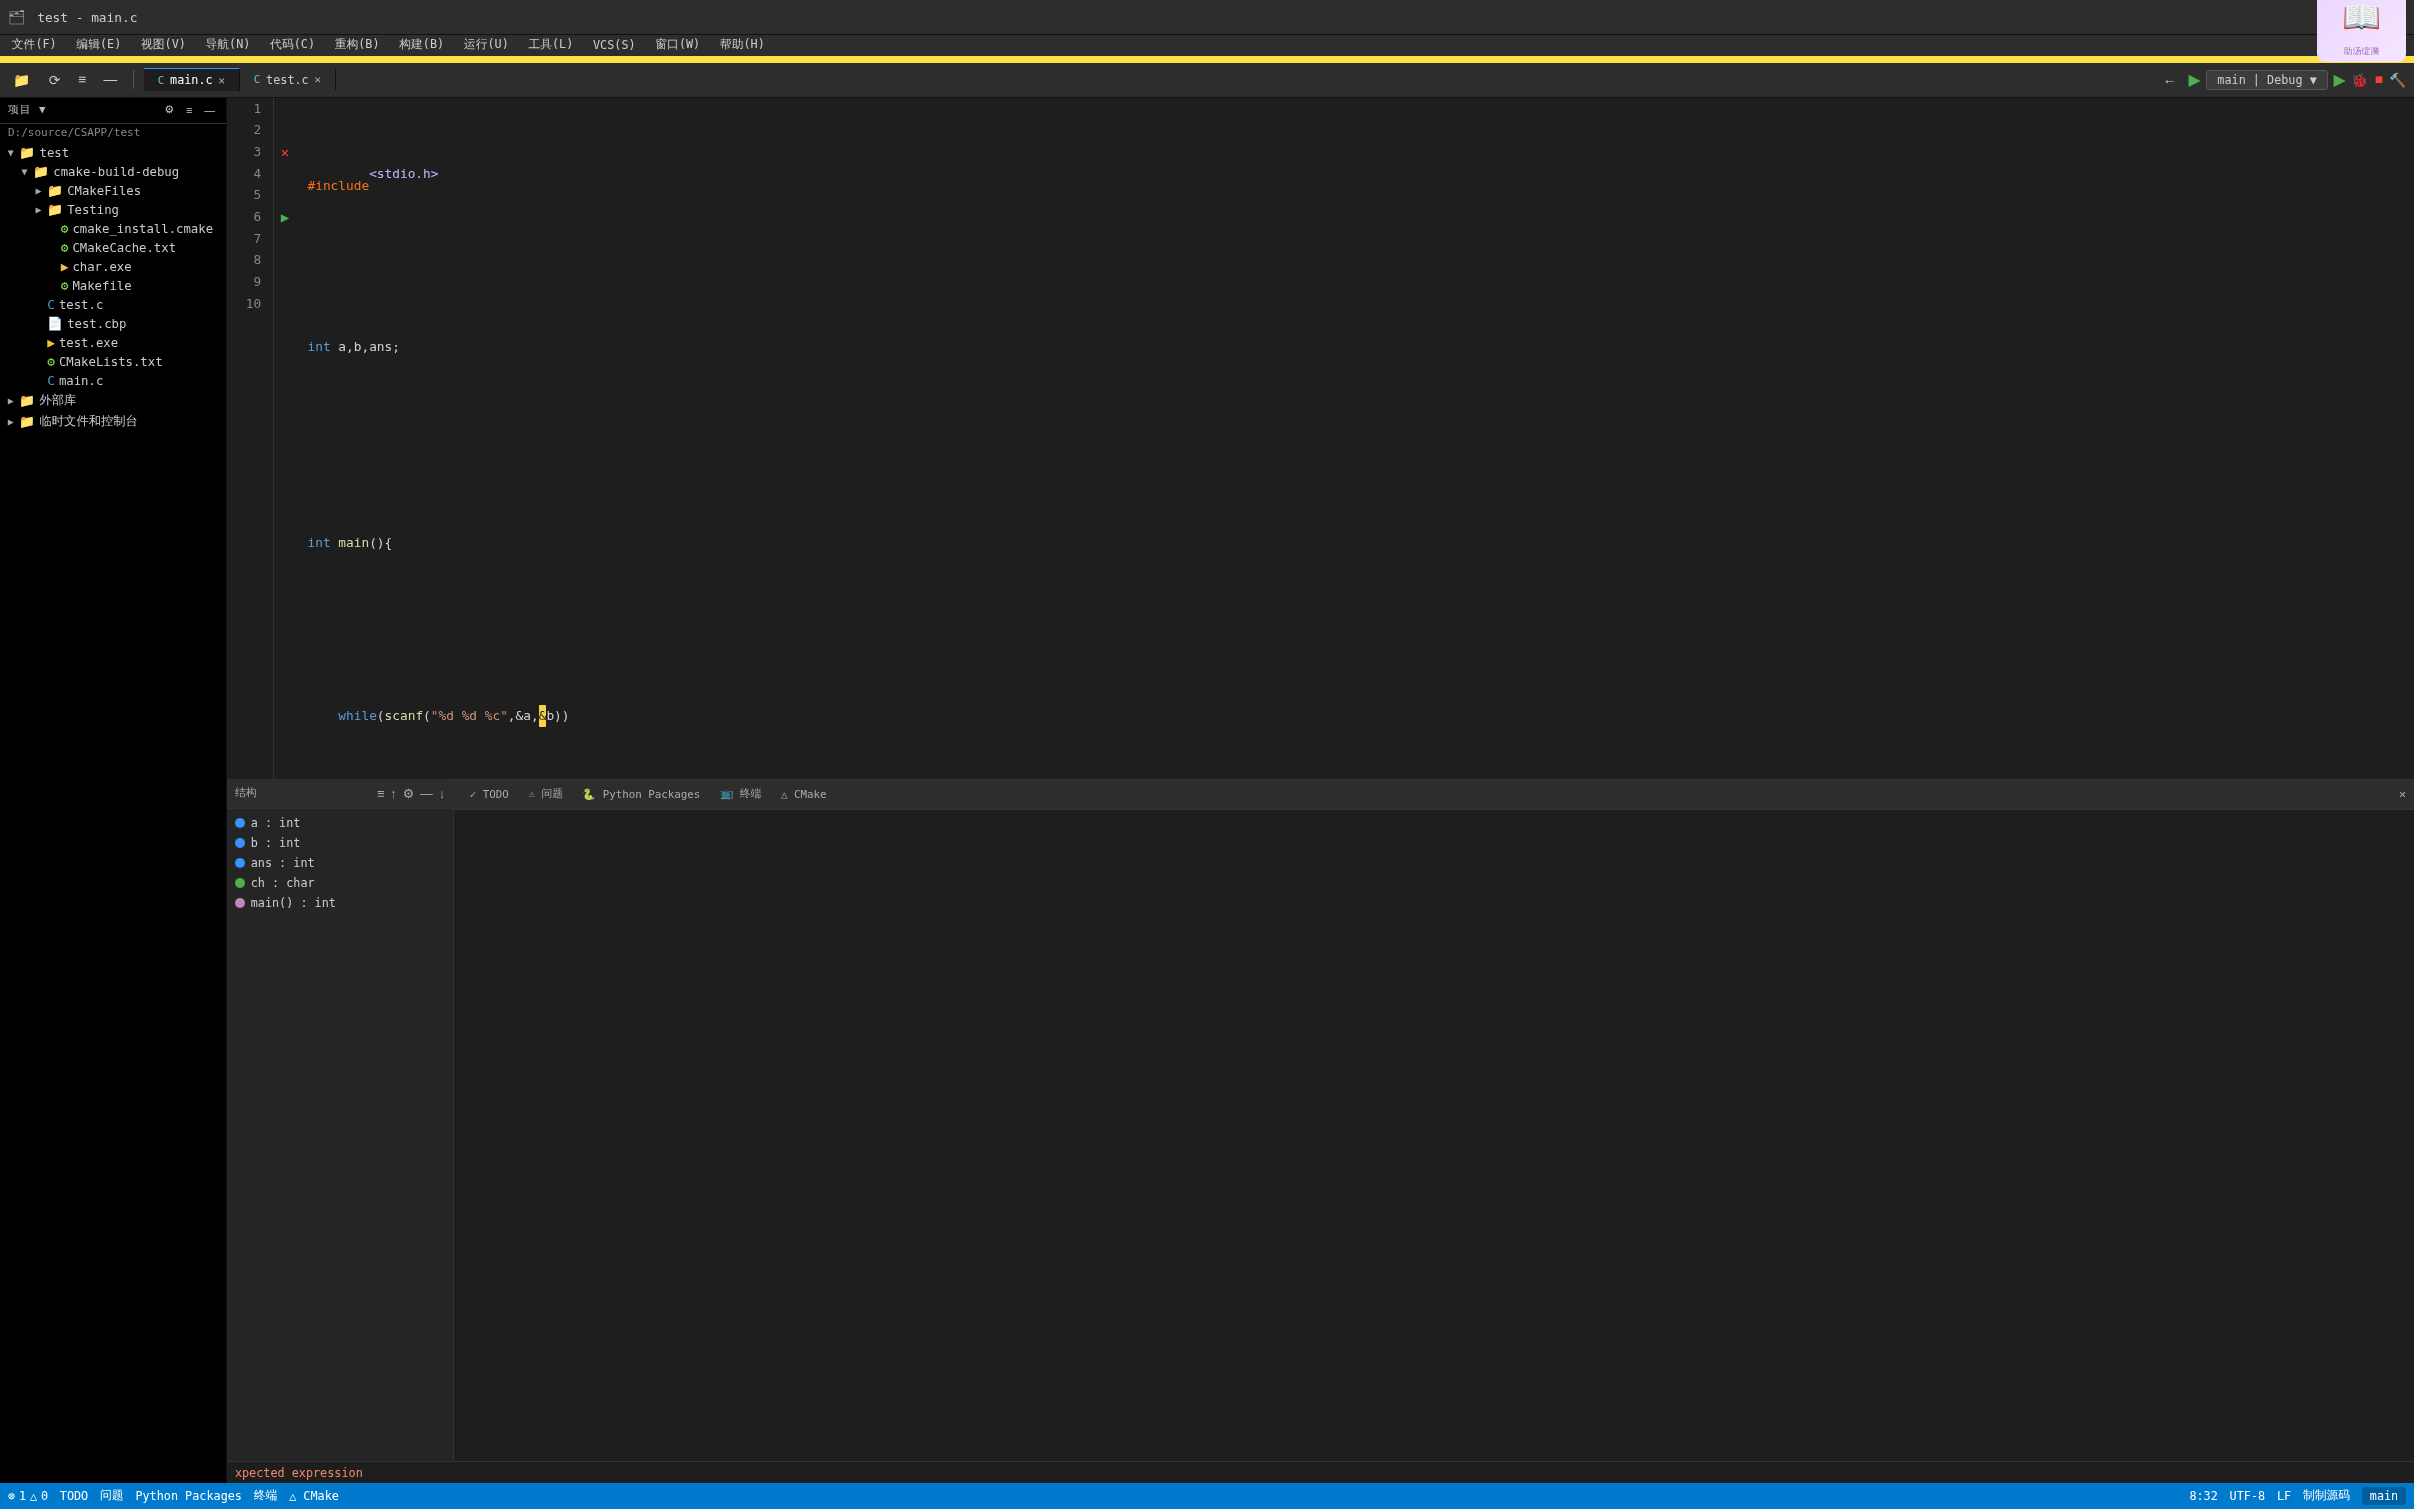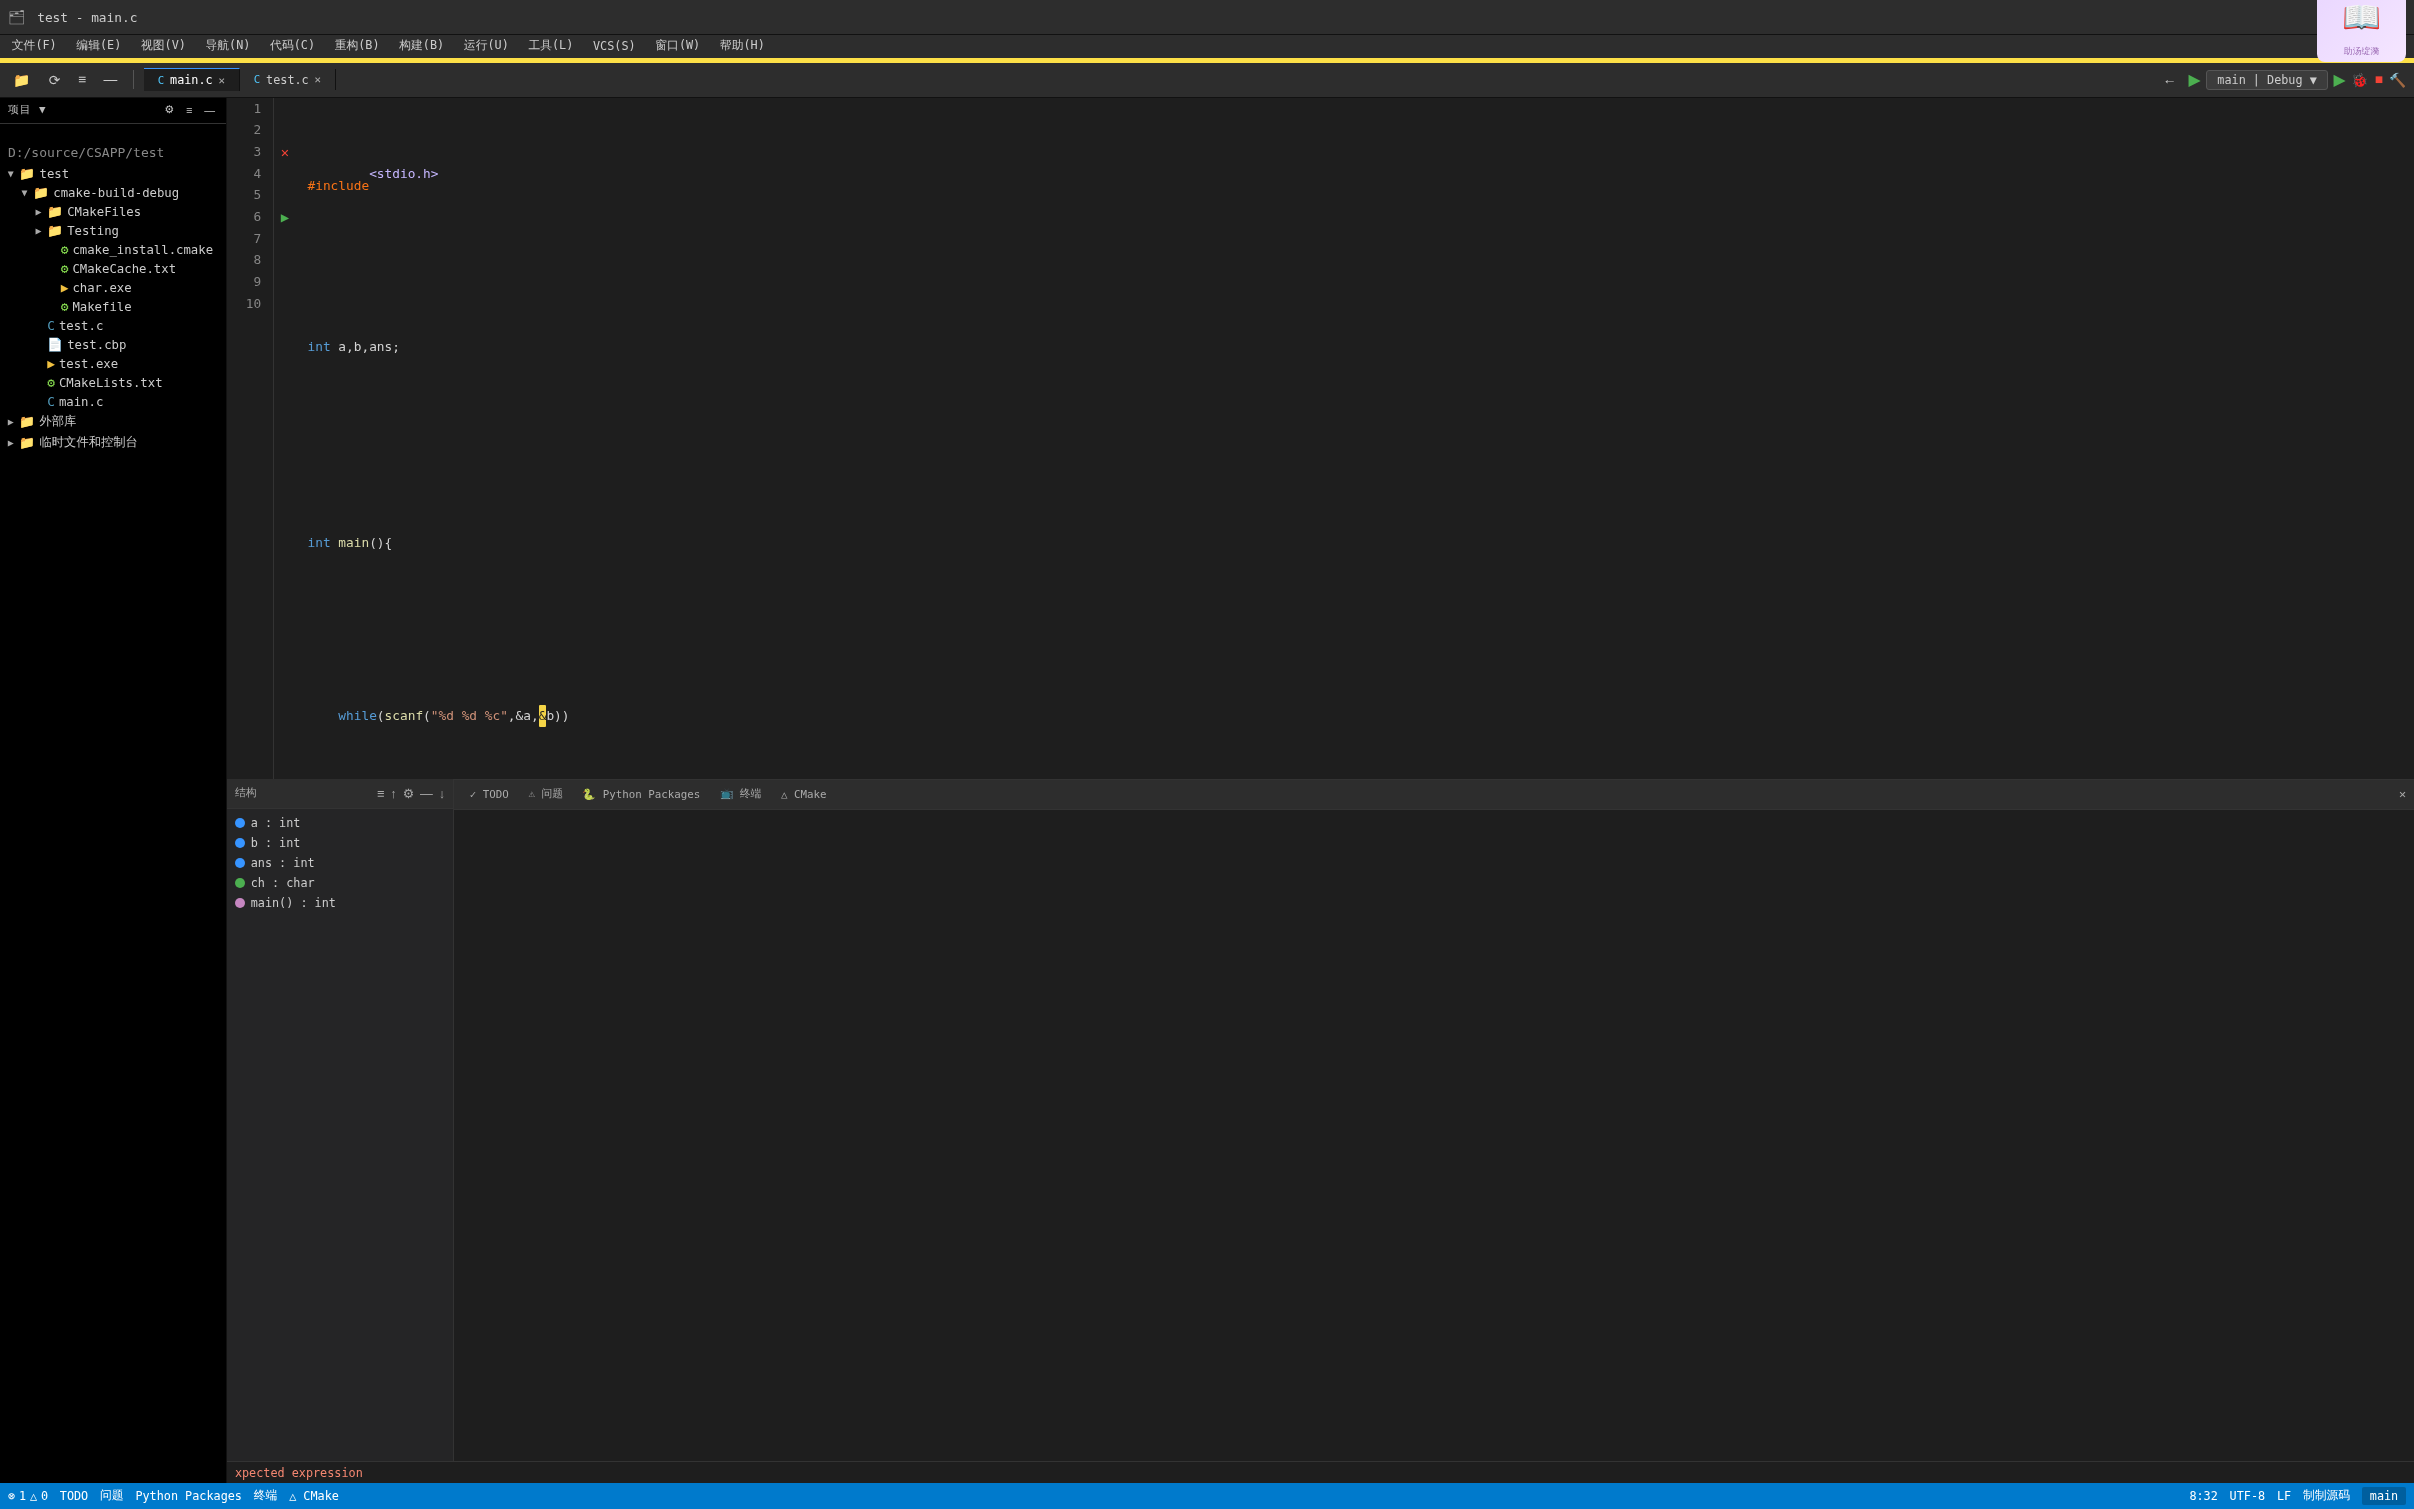--- a/index.html
+++ b/index.html
@@ -35,21 +35,21 @@
       color: #cccccc;
       font-size: 12.8px;
     }
     .menu-bar {
       background: #2d2d2d;
       height: 27.6px;
       display: flex;
       align-items: center;
       padding: 0 3.9px;
       gap: 3.9px;
-      border-bottom: 5px solid #fde047;
+      border-bottom: 7px solid #fde047;
       flex-shrink: 0;
     }
     .menu-item {
       color: #cccccc;
       font-size: 11.8px;
       padding: 2px 7.9px;
       cursor: pointer;
       border-radius: 2px;
     }
 
@@ -140,24 +140,23 @@
     }
     .sidebar-header {
       padding: 5.9px 7.9px;
       font-size: 10.8px;
       color: #bbbbbb;
       text-transform: uppercase;
       letter-spacing: 1px;
       border-bottom: 1px solid #333;
     }
     .sidebar-path {
-      font-size: 13px;
+      font-size: 11px;
       color: #888;
       padding: 2px 7.9px 3.9px;
-      margin-top: 19px;
     }
     .tree-item {
       display: flex;
       align-items: center;
       padding: 2px 0;
       cursor: pointer;
       font-size: 12.3px;
       color: #cccccc;
     }
     .tree-indent { display: inline-block; }

